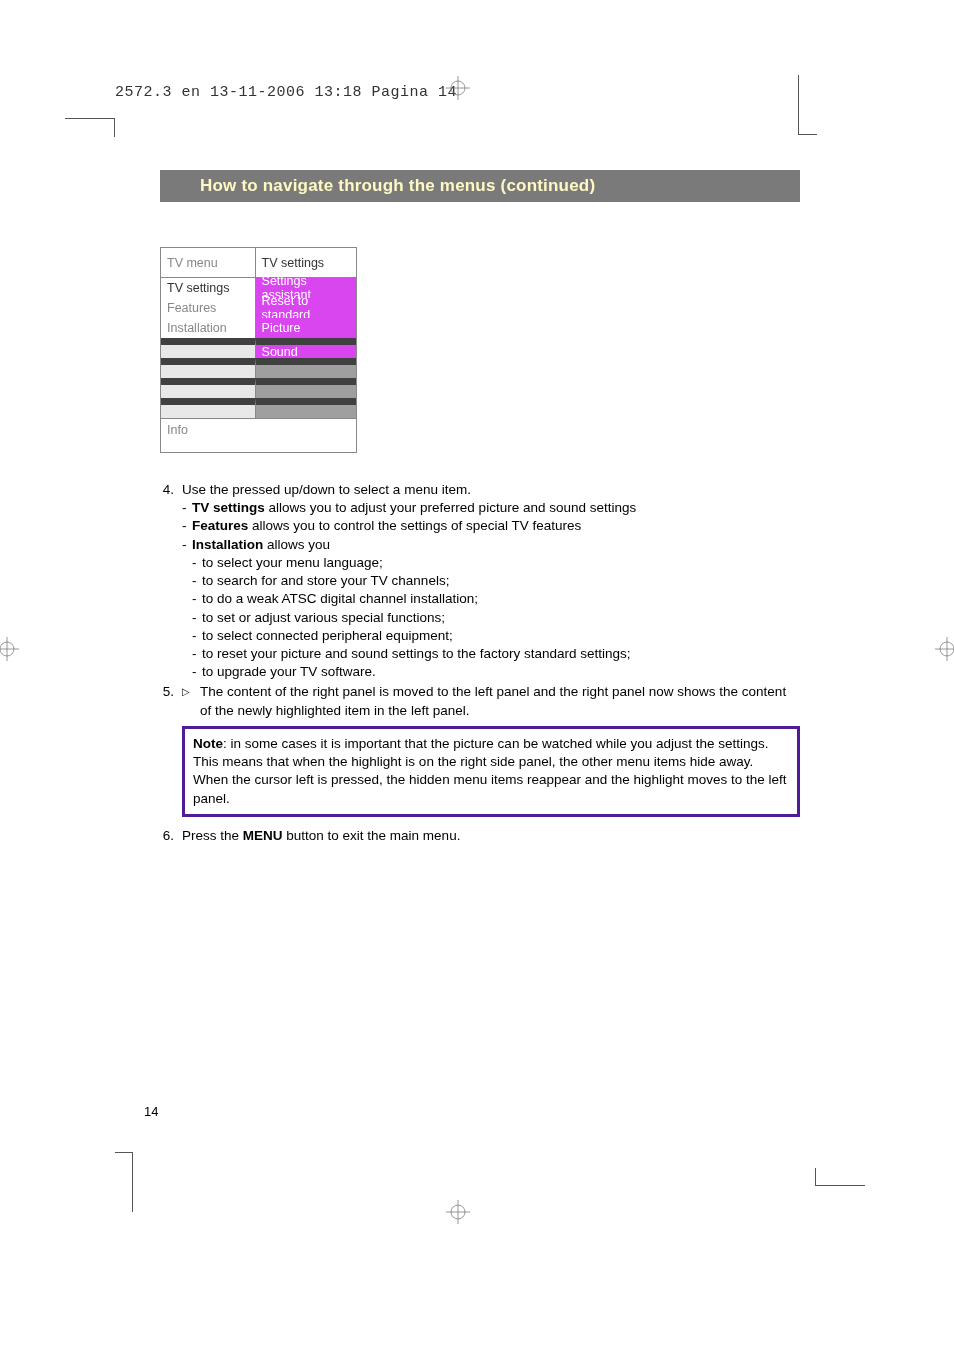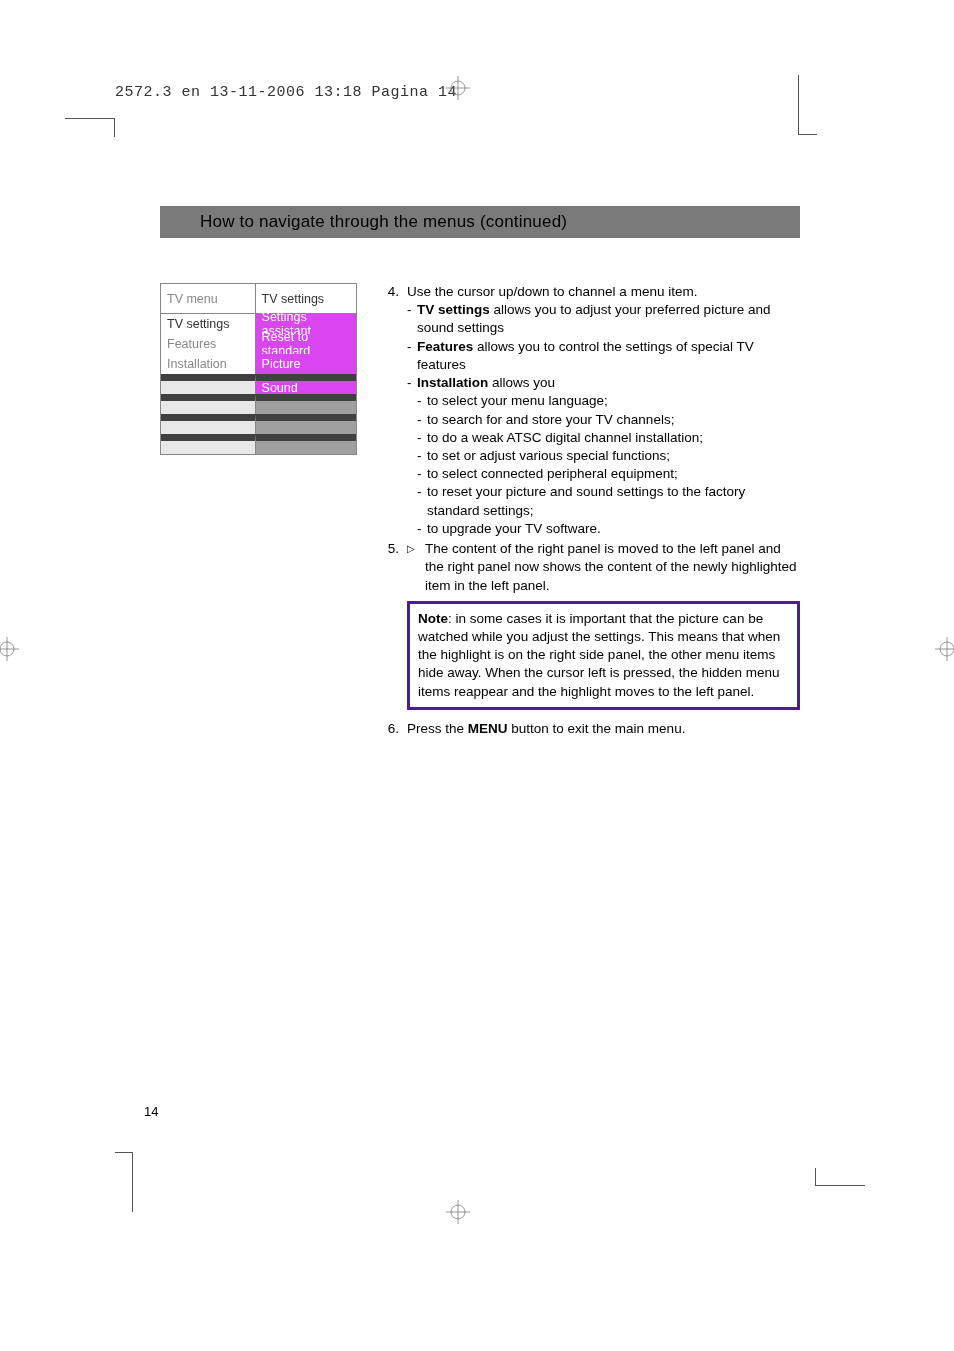--- a/index.html
+++ b/index.html
@@ -105,31 +105,31 @@
     border-left: 0.75px solid #555;
   }
   .page {
     position: absolute;
     top: 170px;
     left: 160px;
     width: 640px;
   }
   .title-bar {
     background: #7a7a7a;
-    color: #000000;
-    font-weight: normal;
+    color: #fef9c3;
+    font-weight: bold;
     font-size: 17px;
     padding: 6px 0 6px 40px;
     letter-spacing: 0.2px;
-    margin-top: 36px;
   }
   .cols {
     display: flex;
     margin-top: 45px;
     gap: 28px;
+    flex-direction: column;
   }
   .left-col { width: 197px; flex-shrink: 0; }
   .right-col { flex: 1; font-size: 13.5px; line-height: 1.35; }
 
   .menu-box {
     border: 1px solid #888;
     width: 100%;
     font-size: 12.5px;
   }
   .menu-row { display: flex; height: 20px; }
@@ -229,28 +229,29 @@
             <div class="mc-right empty"></div>
           </div>
         <div class="menu-row sep-row">
             <div class="mc-left" style="background:#e8e8e8;"></div>
             <div class="mc-right empty"></div>
           </div>
         <div class="menu-row sep-row">
             <div class="mc-left" style="background:#e8e8e8;"></div>
             <div class="mc-right empty"></div>
           </div>
+        <div class="info-row">Info</div>
       </div>
     </div>
 
     <div class="right-col">
       <div class="step">
         <div class="step-num">4.</div>
         <div class="step-body">
-          <div>Use the cursor up/down to channel a menu item.</div>
+          <div>Use the pressed up/down to select a menu item.</div>
           <div class="sub">
               <span class="dash">-</span>
               <span><b>TV settings</b><span> allows you to adjust your preferred picture and sound settings</span></span>
             </div>
           <div class="sub">
               <span class="dash">-</span>
               <span><b>Features</b><span> allows you to control the settings of special TV features</span></span>
             </div>
           <div class="sub">
               <span class="dash">-</span>

